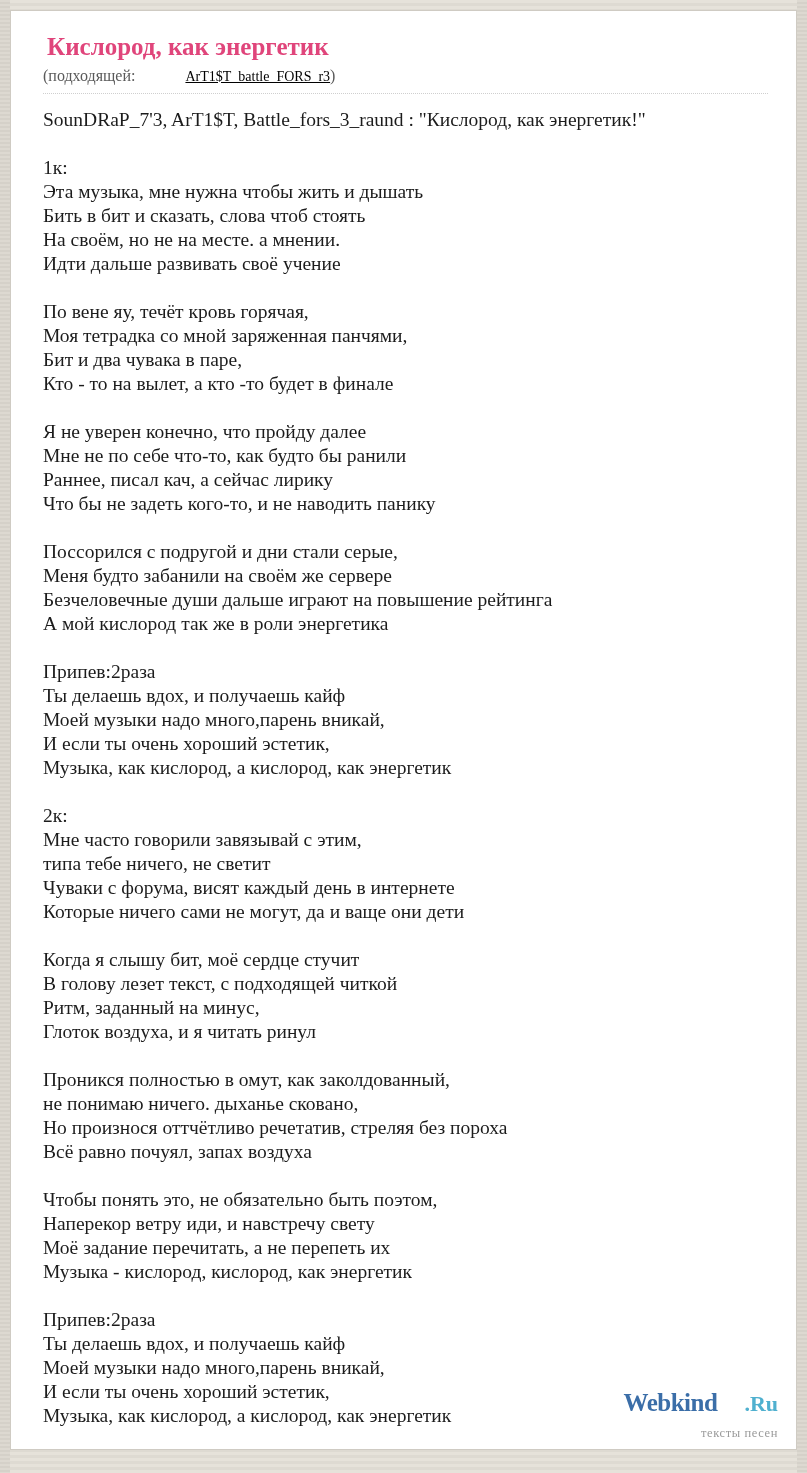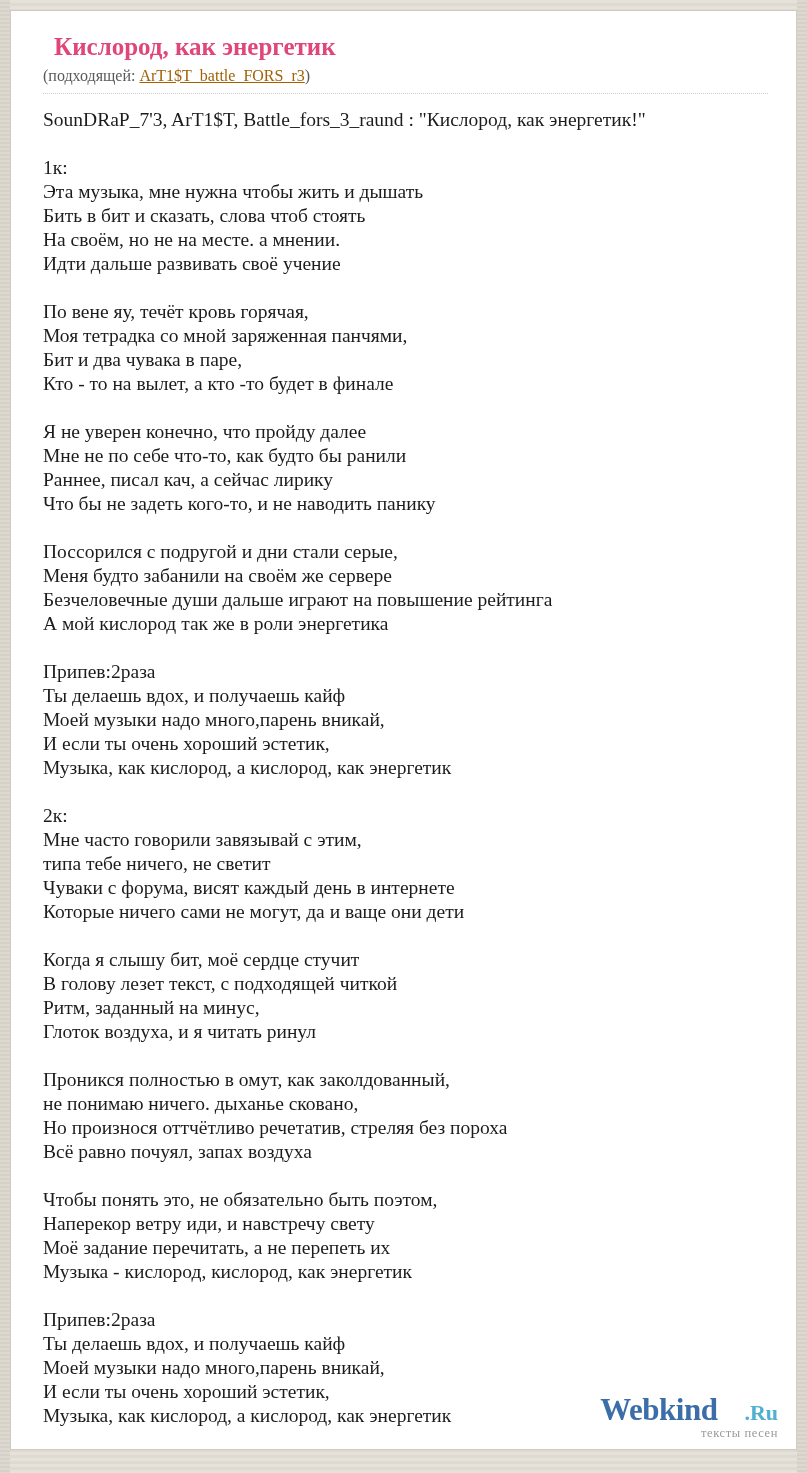--- a/index.html
+++ b/index.html
@@ -28,68 +28,69 @@
     box-shadow: 0 0 0 1px rgba(255,255,255,0.6) inset;
     min-height: 1440px;
     box-sizing: border-box;
     padding: 22px 28px 8px 32px;
   }
   .song-title {
     color: #e0457b;
     font-size: 25px;
     font-weight: bold;
     line-height: 1.1;
-    margin: 0 0 6px 11px;
+    margin: 0 0 6px 4px;
     font-family: "Liberation Serif", serif;
   }
   .performer-line {
     font-size: 16px;
     color: #5a5a5a;
     margin: 0 0 2px 0;
     padding-bottom: 8px;
     border-bottom: 1px dotted #cfcfcf;
   }
   .performer-link {
-    color: #a16207;
+    color: #000000;
     text-decoration: underline;
-    font-size: 16px;
+    font-size: 14px;
+    margin-left: 46px;
   }
   .lyrics {
     font-size: 19.5px;
     line-height: 24px;
     color: #1c1c1c;
     white-space: pre-wrap;
     margin: 14px 0 0 0;
     font-family: "Liberation Serif", serif;
   }
   .footer-brand {
     position: absolute;
     right: 18px;
     bottom: 10px;
     text-align: right;
     line-height: 1;
   }
   .brand-main {
     font-family: "Liberation Serif", serif;
     font-weight: bold;
-    font-size: 31px;
+    font-size: 25px;
     color: #3b6ea8;
     letter-spacing: -0.5px;
     margin-top: 32px;
   }
   .brand-suffix {
     font-family: "Liberation Serif", serif;
     font-weight: bold;
     font-size: 22px;
     color: #4fb0cf;
     padding-left: 27px;
   }
   .brand-sub {
     display: block;
-    margin-top: 2px;
+    margin-top: 12px;
     font-size: 12.5px;
     color: #9a9a9a;
     letter-spacing: 0.6px;
   }
   .edge-left, .edge-right {
     position: absolute;
     top: 0;
     bottom: 0;
     width: 10px;
     background: repeating-linear-gradient(180deg, #ddd9d1 0px, #ddd9d1 2px, #d5d1c9 2px, #d5d1c9 4px);

